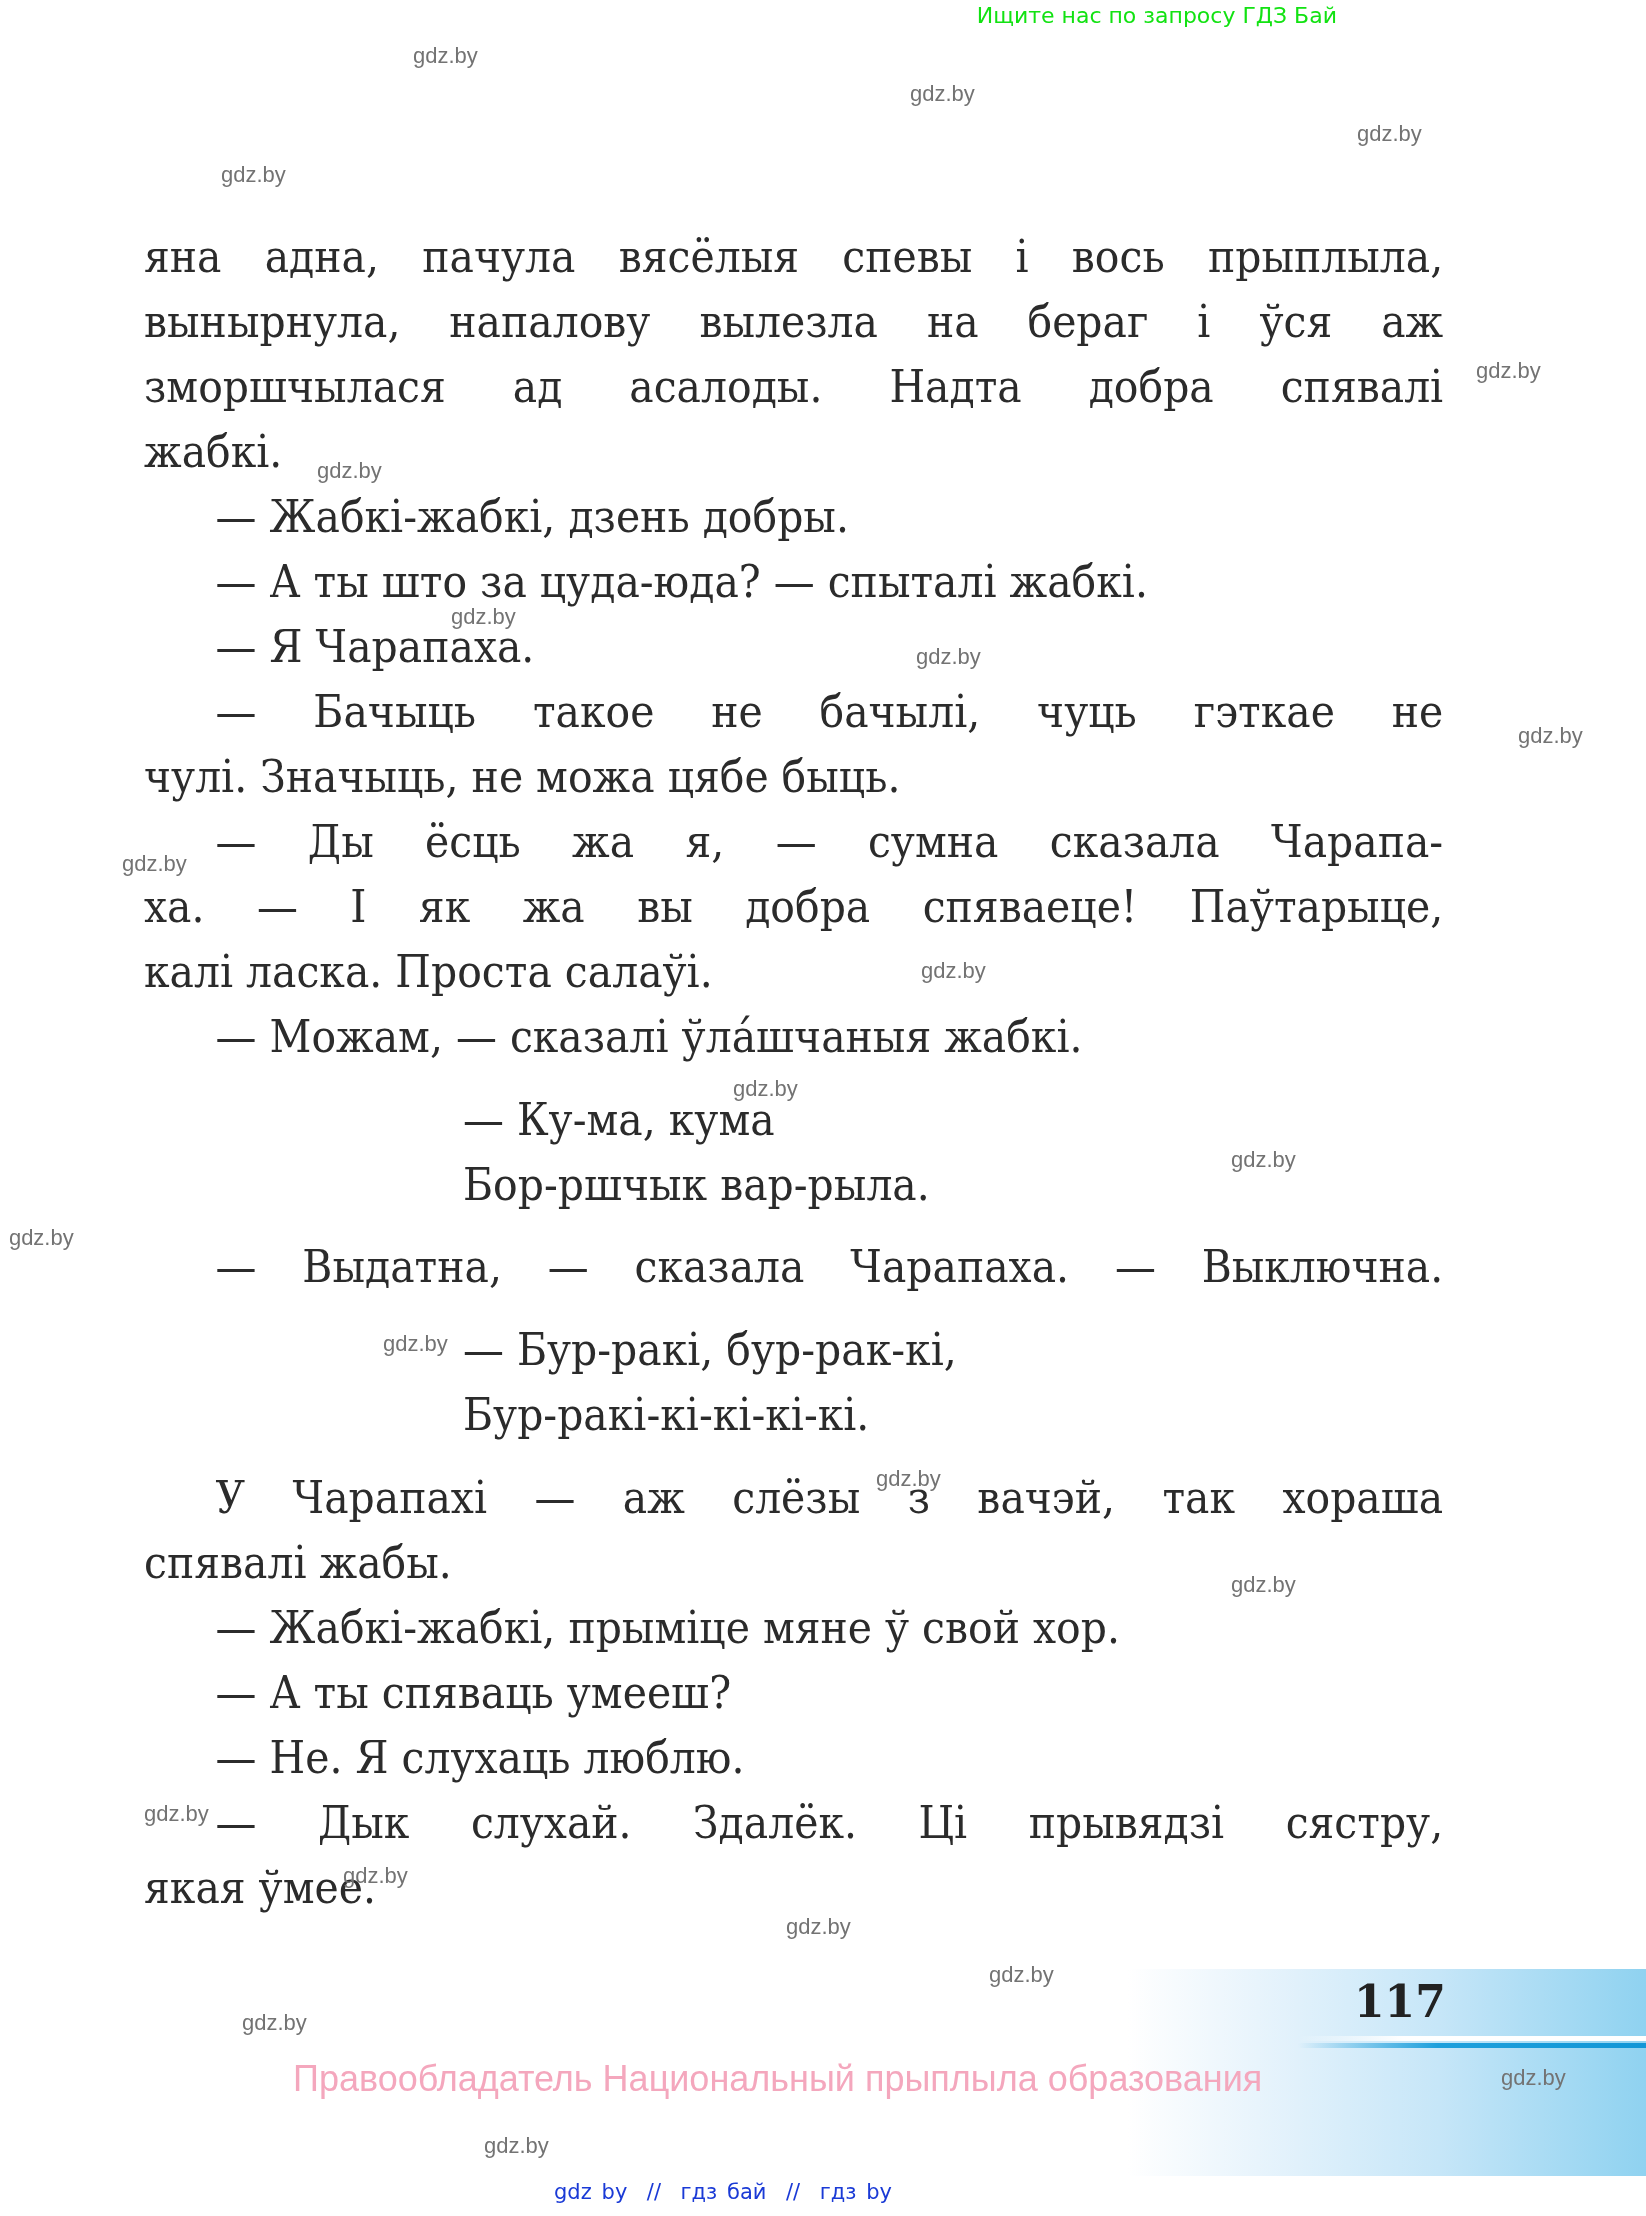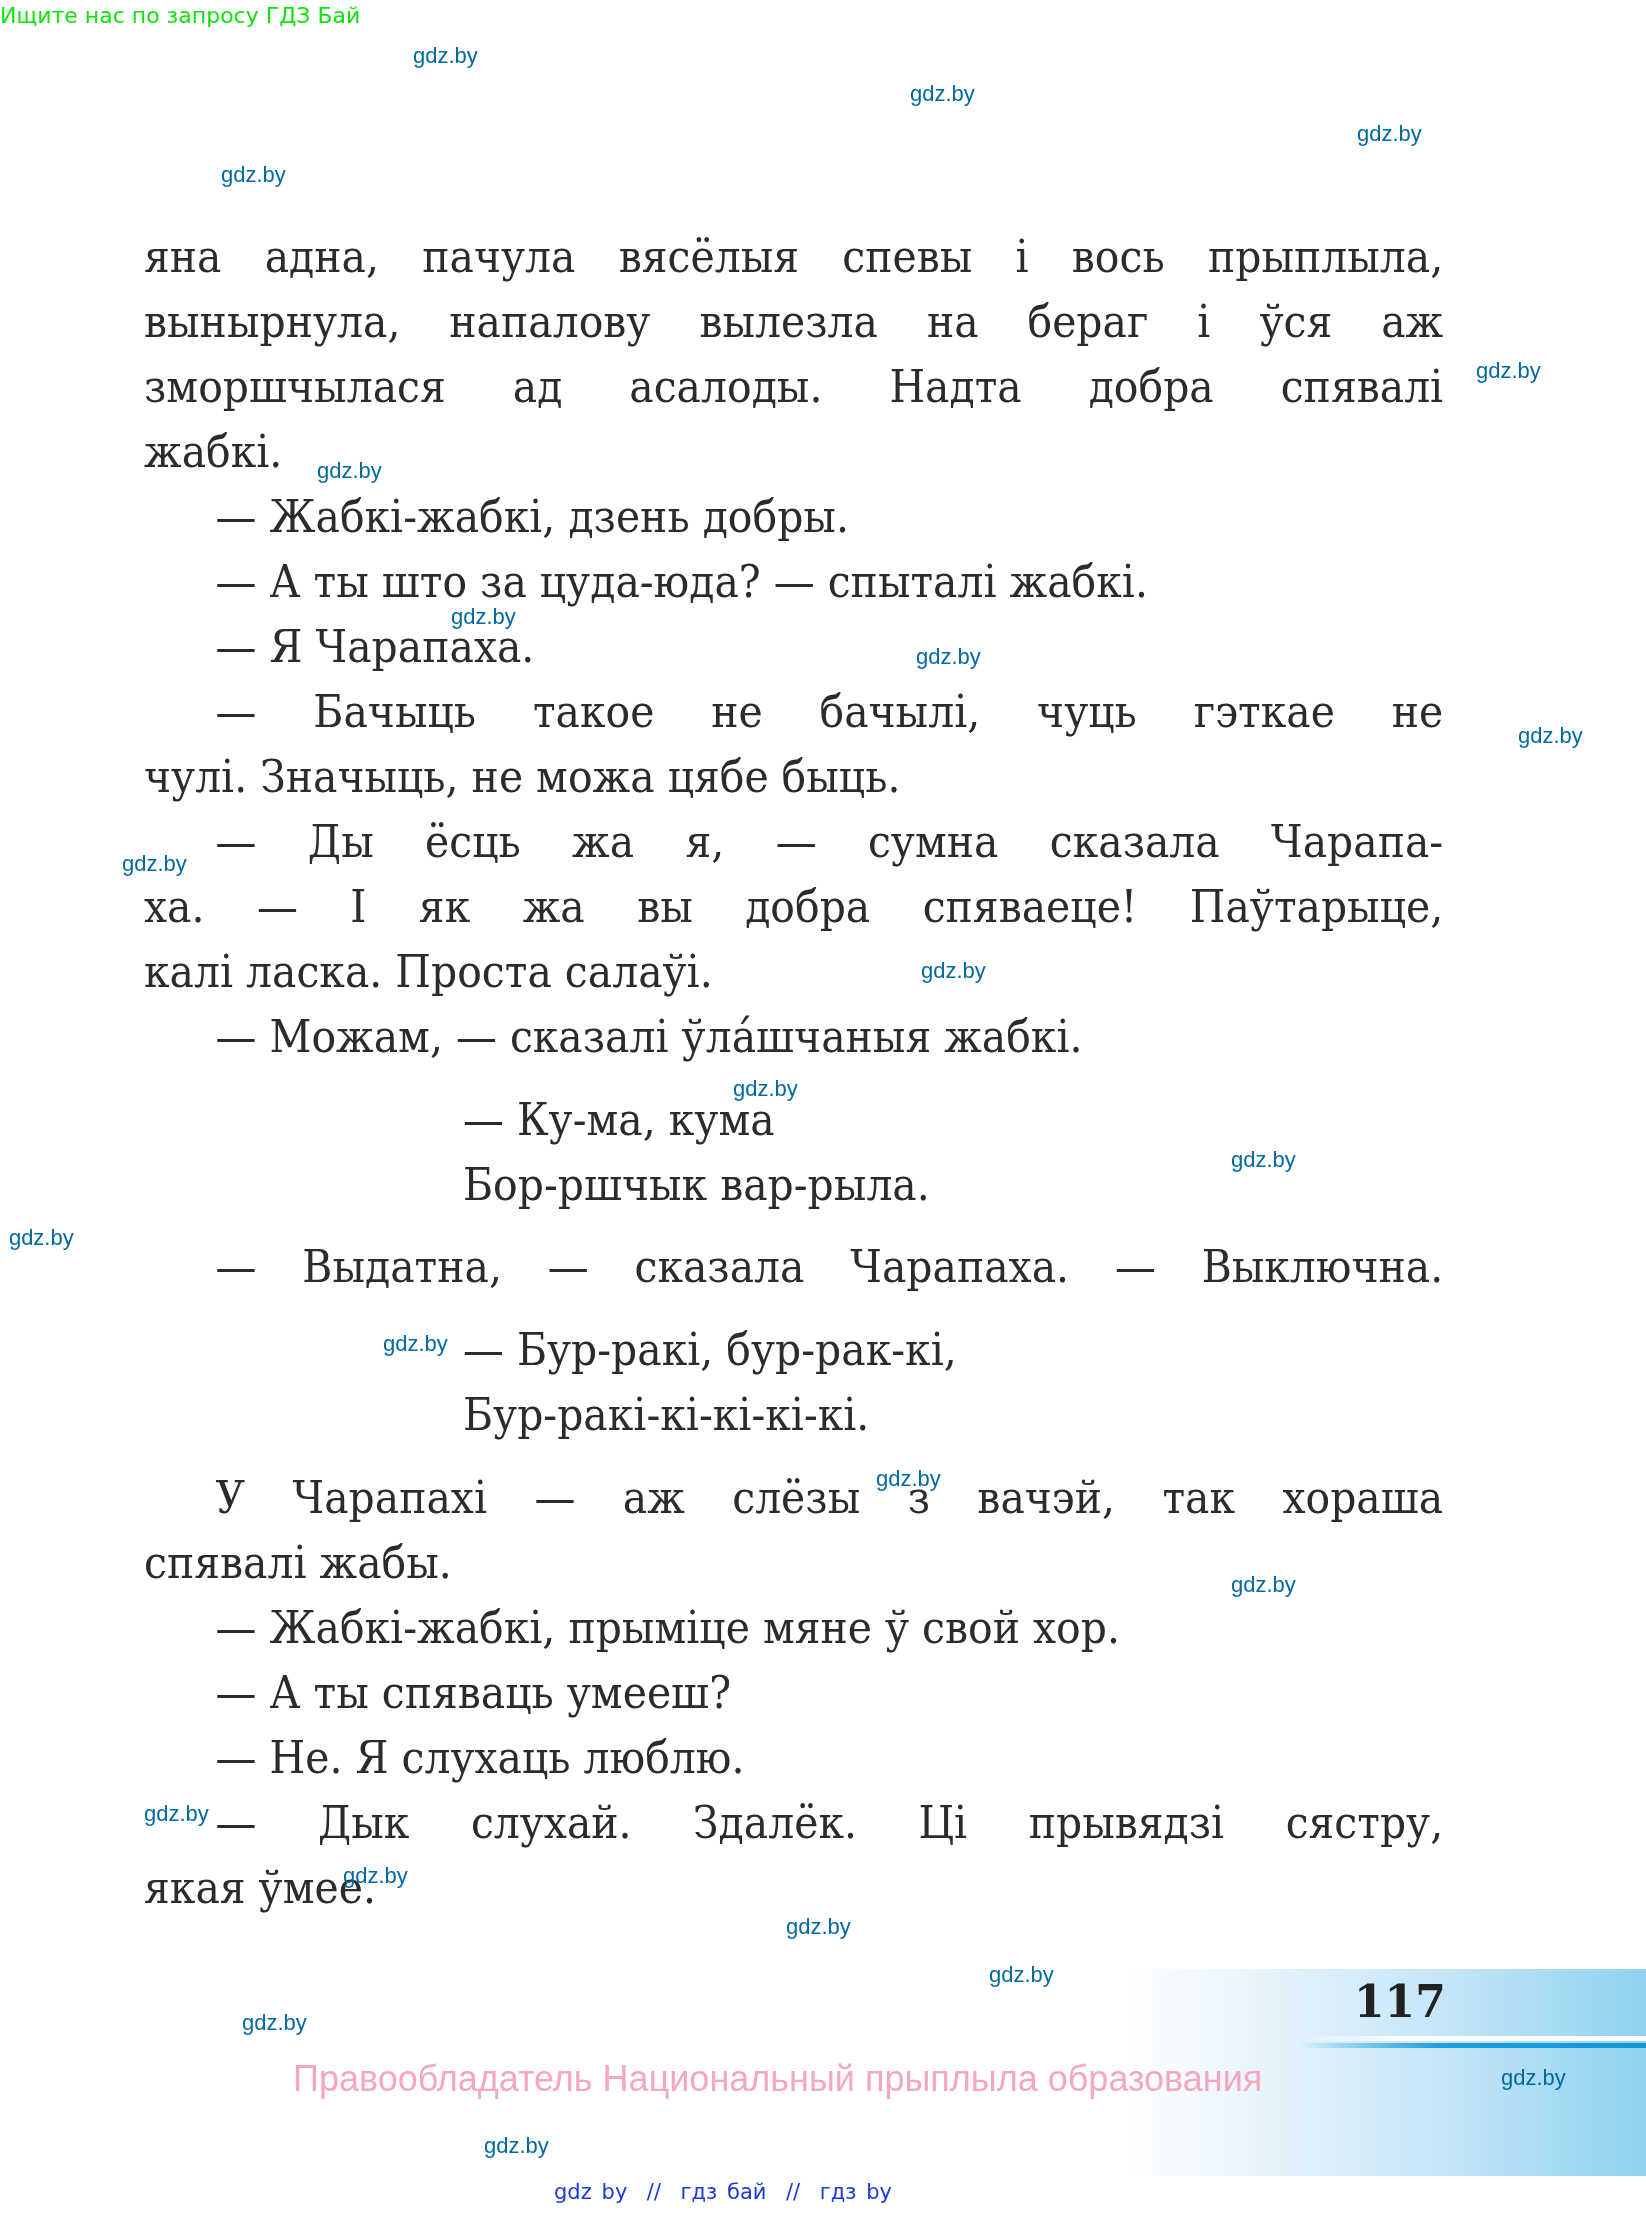--- a/index.html
+++ b/index.html
@@ -1,26 +1,26 @@
 <!DOCTYPE html>
 <html style="font-size:13px"><head>
   <meta charset="utf-8">
   <style>
     html, body { margin: 0; padding: 0; }
     body {
       width: 1647px; height: 2216px; position: relative; overflow: hidden;
       background: #ffffff;
     }
     .top-banner {
-      position: absolute; left: 0; top: 3.2px; width: 1337px; text-align: left;
+      position: absolute; left: 0; top: 3.2px; width: 1337px; text-align: right;
       font-family: "DejaVu Sans", sans-serif; font-size: 22px; color: #12e212;
     }
     .wm {
       position: absolute; font-family: "Liberation Sans", sans-serif;
-      font-size: 22px; color: #0369a1; white-space: nowrap; line-height: 1;
+      font-size: 22px; color: #737373; white-space: nowrap; line-height: 1;
     }
     .text-body {
       position: absolute; left: 144px; top: 224px; width: 1299px;
       font-family: "DejaVu Serif", serif; font-size: 44px; color: #2b2b2b;
       line-height: 65px; transform: scaleX(0.93); transform-origin: left top;
       width: 1397px;
     }
     .line { white-space: nowrap; height: 65px; }
     .justify { text-align: justify; text-align-last: justify; white-space: normal; }
     .indent { padding-left: 77px; }

